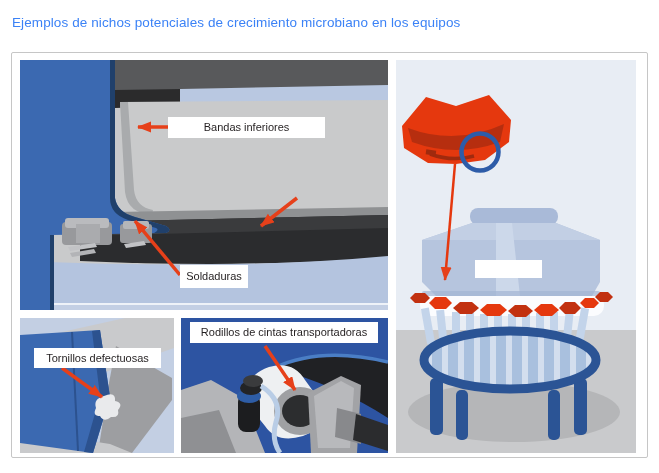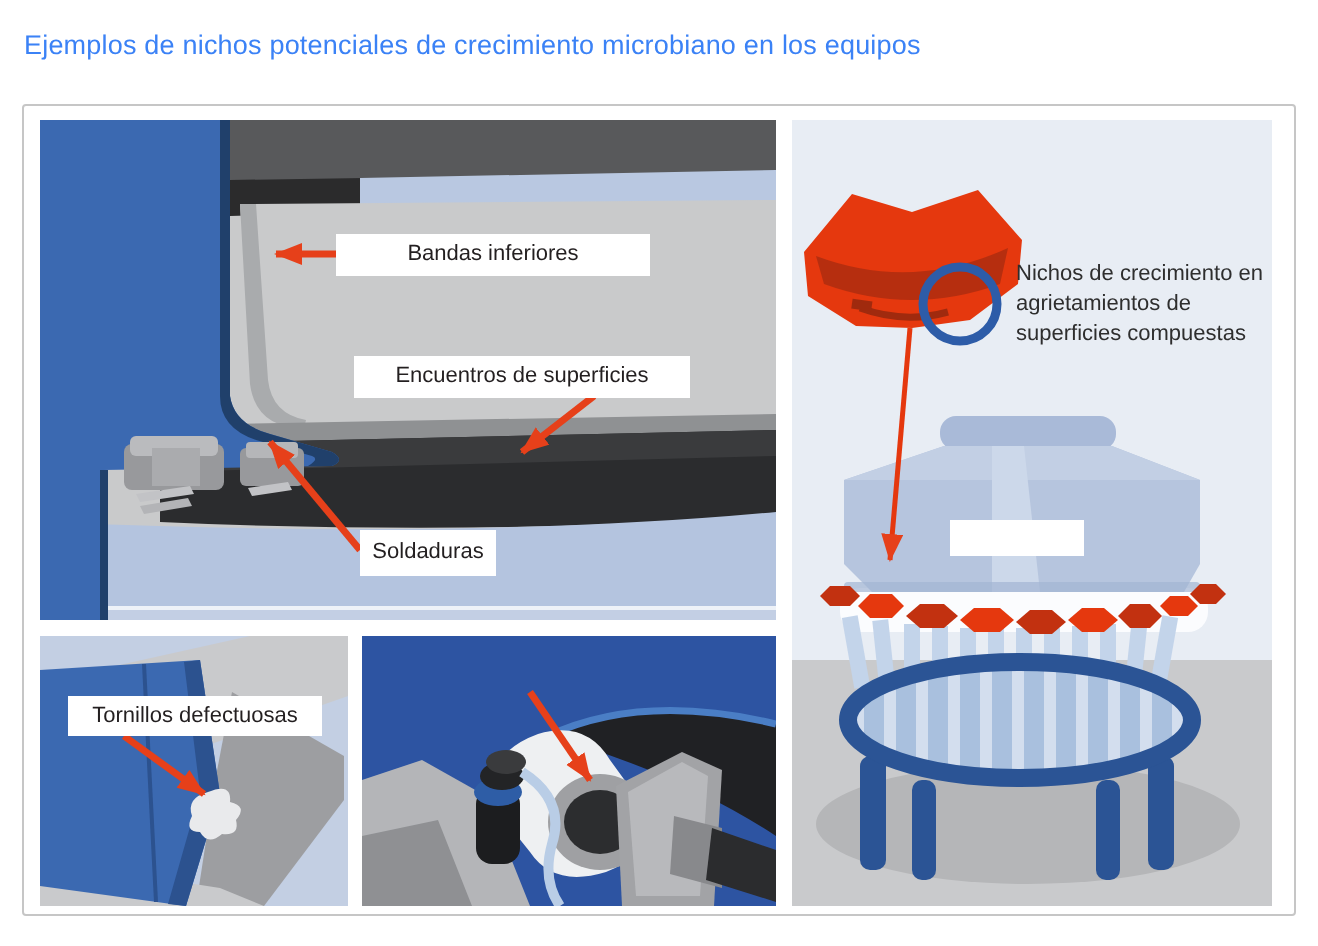--- a/index.html
+++ b/index.html
@@ -67,21 +67,20 @@
       <path d="M104,184 l20,-3 l2,4 l-20,3 z" fill="#c2c3c6"></path>
     </g>
 
     <g stroke="#e6401a" stroke-width="3.5" fill="none">
       <path d="M148,67 L118,67" marker-end="url(#ah1)"></path>
       <path d="M277,138 L241,166" marker-end="url(#ah1)"></path>
       <path d="M160,215 L115,161" marker-end="url(#ah1)"></path>
     </g>
   </svg>
   <div class="label-box lb-bandas">Bandas inferiores</div>
-  <div class="label-box lb-encuentros">Encuentros de superficies</div>
   <div class="label-box lb-tornillos">Soldaduras</div>
 </div>
 
 <div class="panel" id="panel-weld">
   <svg width="154" height="135" viewBox="0 0 154 135">
     <defs>
       <marker id="ah2" markerUnits="userSpaceOnUse" markerWidth="16" markerHeight="12" refX="13" refY="5.5" orient="auto">
         <path d="M0,0 L14,5.5 L0,11 Z" fill="#e6401a"></path>
       </marker>
     </defs>
@@ -130,20 +129,21 @@
 
     <g>
       <rect x="57" y="76" width="22" height="38" rx="8" fill="#1c1d1f"></rect>
       <ellipse cx="68" cy="78" rx="12" ry="7" fill="#2e5da6"></ellipse>
       <ellipse cx="70" cy="70" rx="11" ry="7" fill="#232426"></ellipse>
       <ellipse cx="72" cy="63" rx="10" ry="6" fill="#3a3b3d"></ellipse>
     </g>
     <path d="M80,68 Q102,82 95,104 Q90,122 99,135" stroke="#b9cde6" stroke-width="5" fill="none"></path>
     <path d="M84,28 L114,72" stroke="#e6401a" stroke-width="3.5" fill="none" marker-end="url(#ah3)"></path>
   </svg>
+  <div class="label-box lb-rodillos">Rodillos de cintas transportadoras</div>
 </div>
 
 <div class="panel" id="panel-tank">
   <svg width="240" height="393" viewBox="0 0 240 393">
     <defs>
       <marker id="ah4" markerUnits="userSpaceOnUse" markerWidth="16" markerHeight="12" refX="13" refY="5.5" orient="auto">
         <path d="M0,0 L14,5.5 L0,11 Z" fill="#e6401a"></path>
       </marker>
       <clipPath id="rimClip">
           <ellipse cx="114" cy="300" rx="84" ry="27"></ellipse>
@@ -218,14 +218,13 @@
     <path d="M59,104 L49,220" stroke="#e5380e" stroke-width="2.5" fill="none" marker-end="url(#ah4)"></path>
 
     <g>
       <path d="M6,66 L30,37 L60,46 L93,35 L115,60 L113,82 L89,100 L60,104 L32,103 L8,88 Z" fill="#e5380e"></path>
       <path d="M12,68 Q60,86 108,64 L104,82 Q60,98 16,82 Z" fill="#b02e0f" opacity="0.9"></path>
       <path d="M34,94 q22,8 44,2" stroke="#a02a0e" stroke-width="3.5" fill="none"></path>
       <rect x="30" y="90" width="10" height="5" fill="#a02a0e" transform="rotate(8 35 92)"></rect>
     </g>
     <circle cx="84" cy="92" r="18.5" fill="none" stroke="#2d5ca8" stroke-width="4.5"></circle>
   </svg>
-  <div class="tank-caption">Nichos de crecimiento en agrietamientos de superficies compuestas</div>
 </div>
 
 </body></html>

